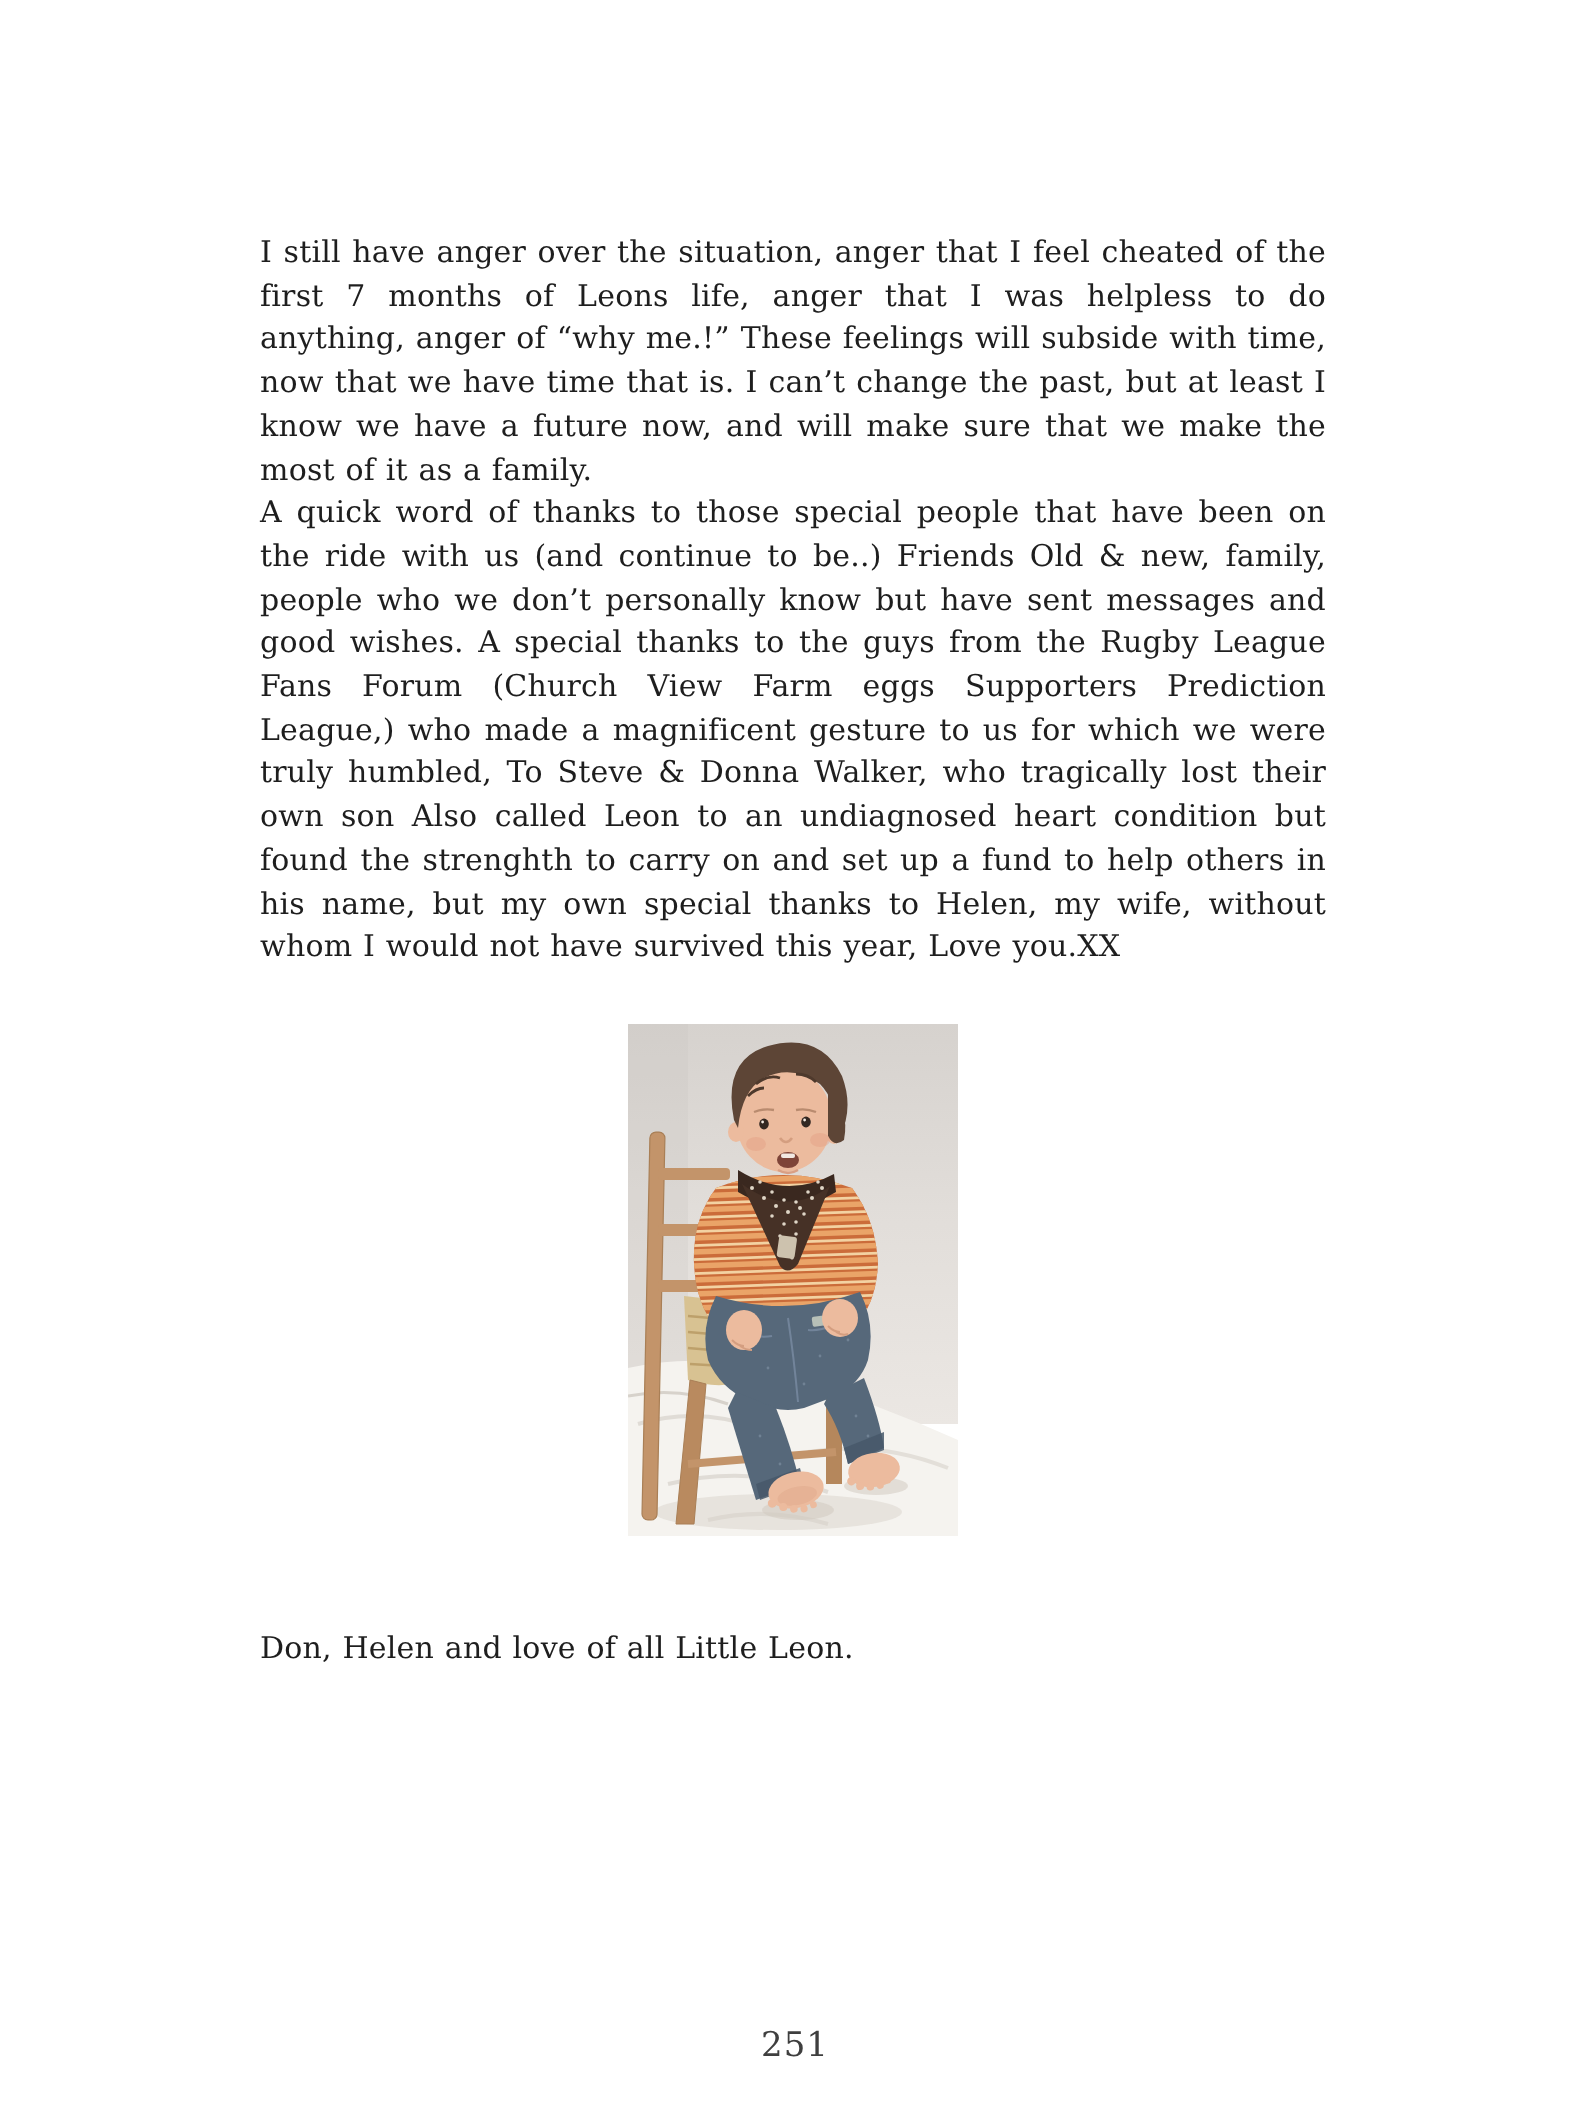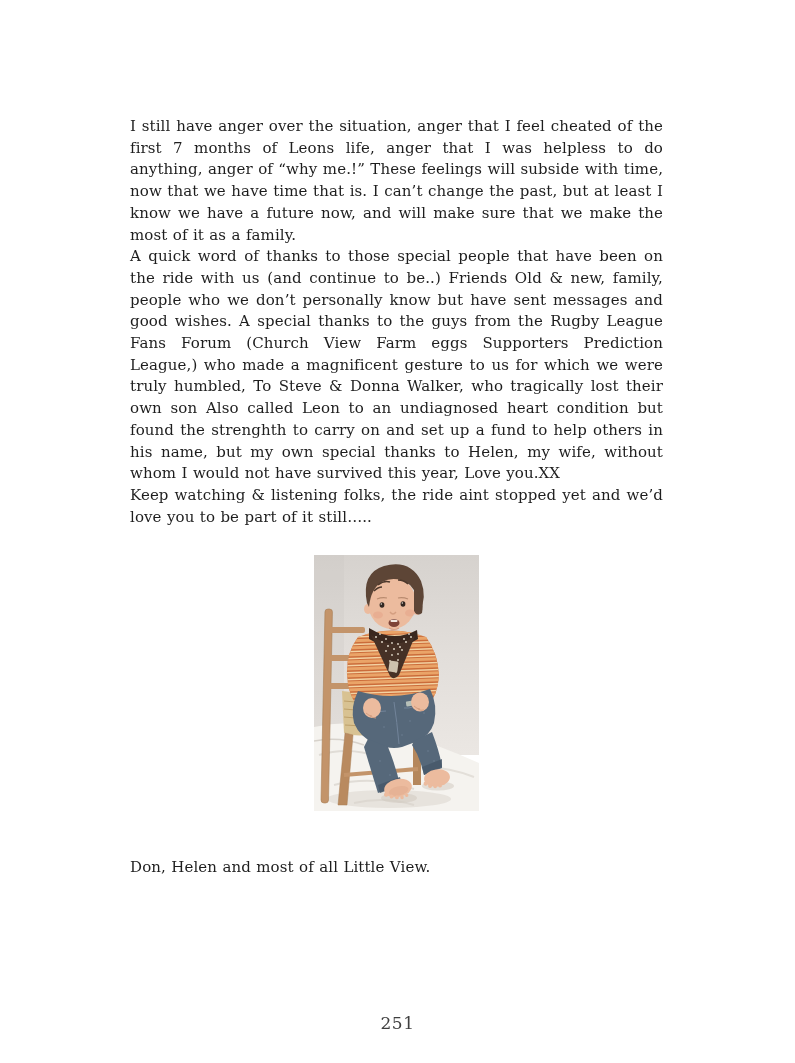--- a/index.html
+++ b/index.html
@@ -50,21 +50,20 @@
   }
 </style>
 </head>
 <body>
 
 <div class="page">
 
   <div class="text-block">
     <p>I still have anger over the situation, anger that I feel cheated of the first 7 months of Leons life, anger that I was helpless to do anything, anger of “why me.!” These feelings will subside with time, now that we have time that is.  I can’t change the past, but at least I know we have a future now, and will make sure that we make the most of it as a family.</p>
     <p>A quick word of thanks to those special people that have been on the ride with us (and continue to be..) Friends Old &amp; new, family,  people who we don’t personally know but have sent messages and good wishes. A special thanks to the guys from the Rugby League Fans Forum (Church View Farm eggs Supporters Prediction League,) who made a magnificent gesture to us for which we were truly humbled, To Steve &amp; Donna Walker, who tragically lost their own son Also called Leon to an undiagnosed heart condition but found the strenghth to carry on and set up a fund to help others in his name, but my own special thanks to Helen, my wife, without whom I would not have survived this year, Love you.XX</p>
-    <p>Keep watching &amp; listening folks, the ride aint stopped yet and we’d love you to be part of it still…..</p>
 
     <figure class="photo" role="img" aria-label="Toddler boy with tousled brown hair wearing an orange striped top, a brown patterned bandana bib and blue jeans, sitting barefoot on a small wooden chair with a woven seat in front of a pale studio backdrop and a white blanket">
       <svg width="165" height="256" viewBox="0 0 165 256" xmlns="http://www.w3.org/2000/svg">
         <defs>
           <linearGradient id="bgGrad" x1="0" y1="0" x2="0" y2="1">
             <stop offset="0" stop-color="#d6d2ce"></stop>
             <stop offset="0.5" stop-color="#e2deda"></stop>
             <stop offset="1" stop-color="#ebe7e3"></stop>
           </linearGradient>
           <clipPath id="shirtClip">
@@ -227,17 +226,17 @@
               <circle cx="115" cy="230" r="2" fill="var(--skin,#ecbb9e)"></circle>
               <circle cx="120" cy="231" r="1.9" fill="var(--skin,#ecbb9e)"></circle>
               <circle cx="125" cy="231" r="1.8" fill="var(--skin,#ecbb9e)"></circle>
               <circle cx="129" cy="229" r="1.7" fill="var(--skin,#ecbb9e)"></circle>
             </g>
           </g>
         </g>
       </svg>
     </figure>
 
-    <p class="closing">Don, Helen and most of all Little View.</p>
+    <p class="closing">Don, Helen and love of all Little Leon.</p>
   </div>
 
   <div class="page-number">251</div>
 </div>
 
 </body></html>

